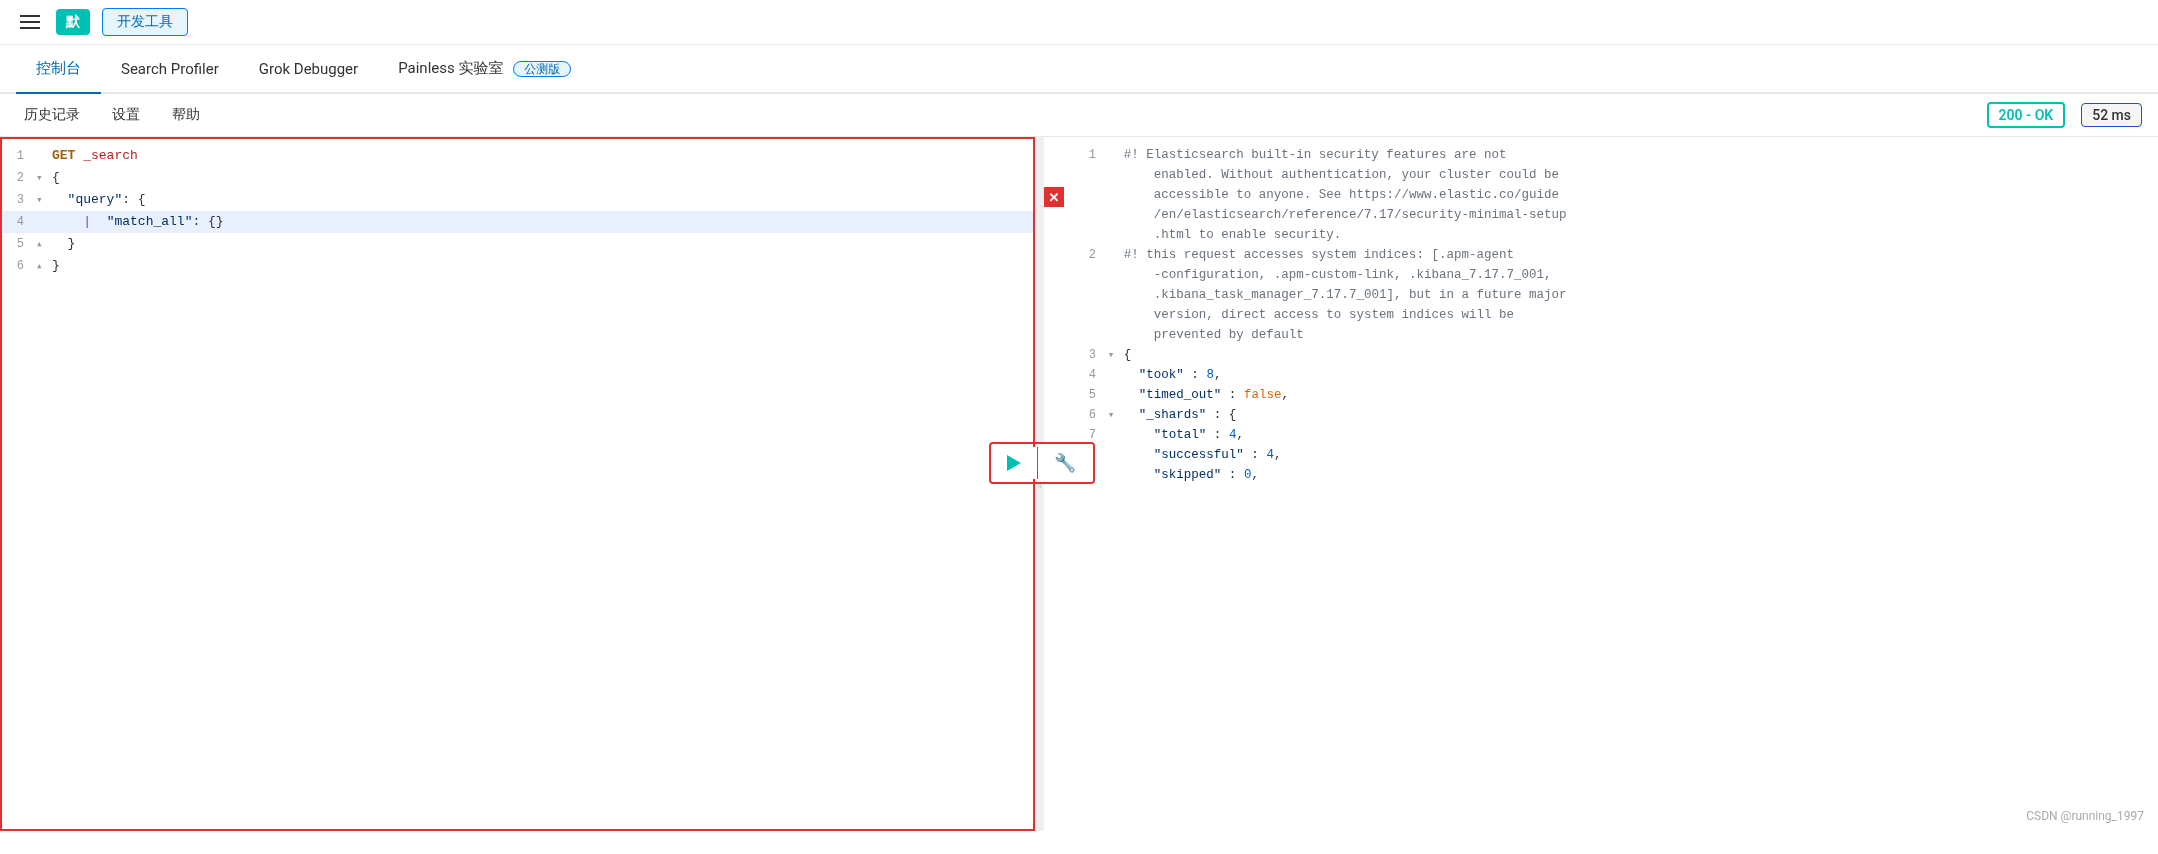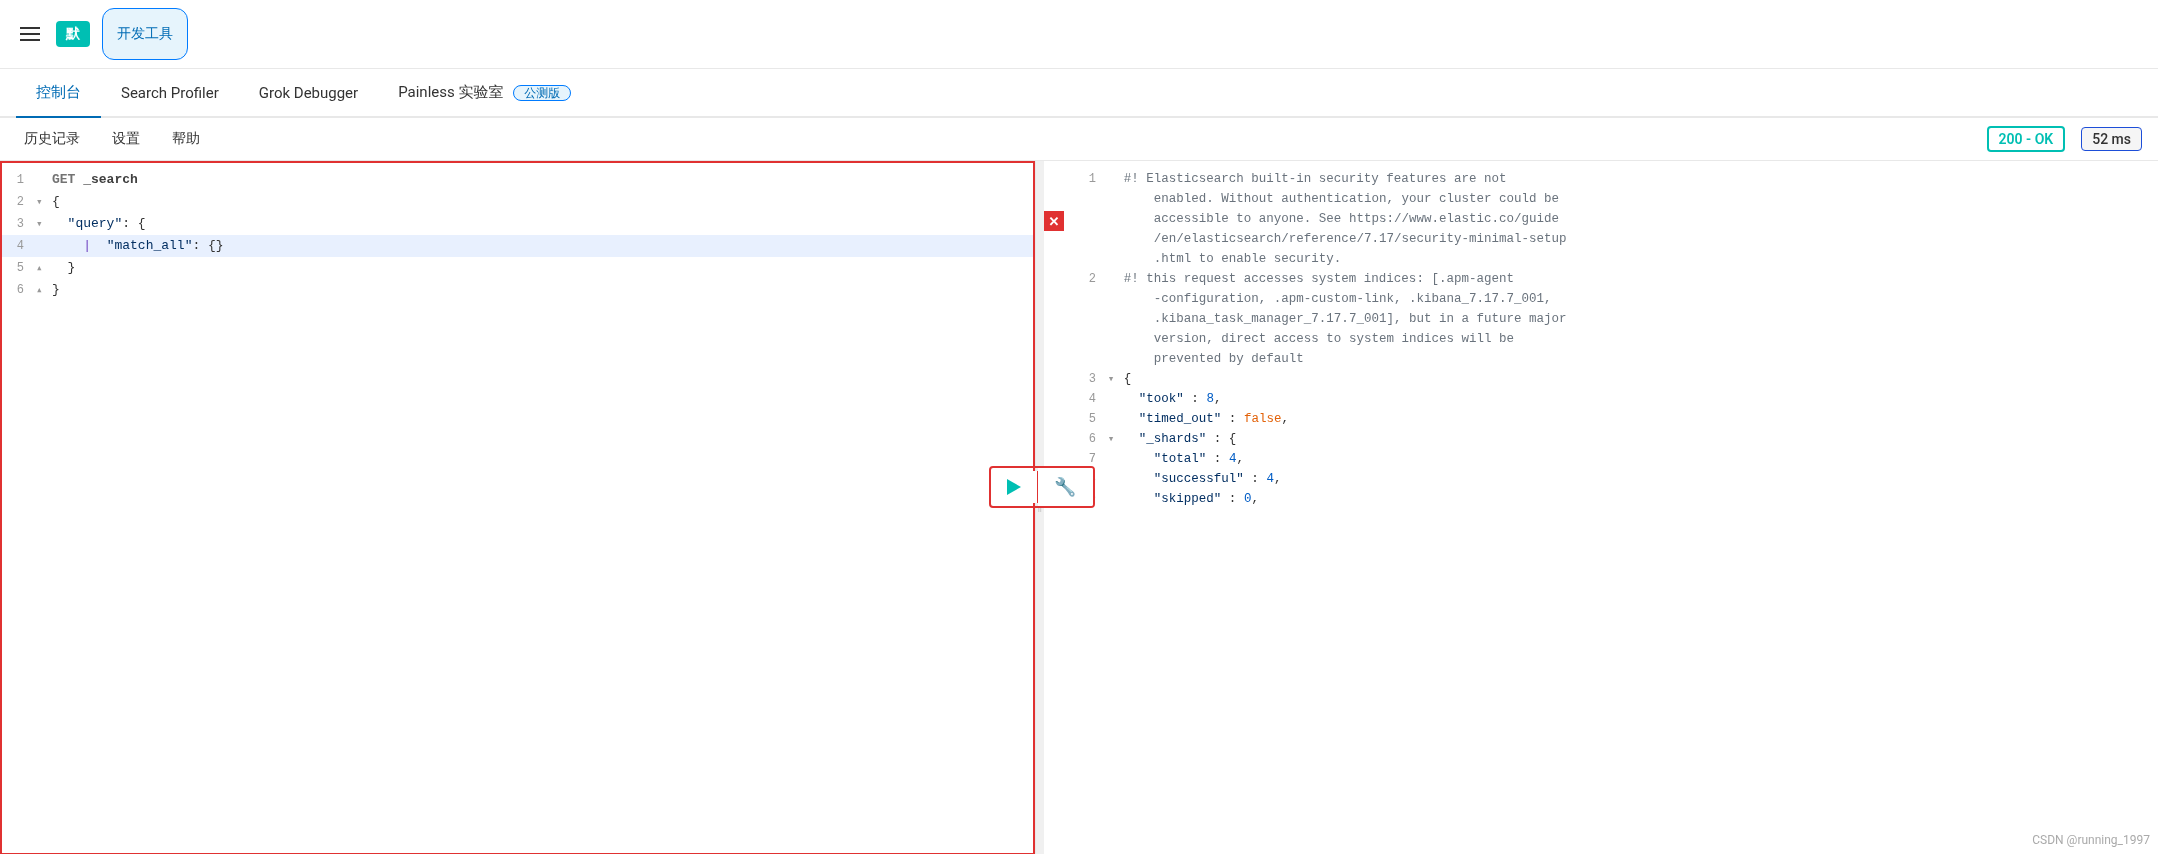--- a/index.html
+++ b/index.html
@@ -41,23 +41,23 @@
       background: #00bfb3;
       color: #fff;
       border-radius: 4px;
       padding: 4px 10px;
       font-size: 14px;
       font-weight: 600;
     }
     .dev-tools-btn {
       background: #e6f4fc;
       border: 1px solid #007bff;
-      border-radius: 12px;
+      border-radius: 4px;
       color: #006bb4;
-      padding: 16px 14px;
+      padding: 4px 14px;
       font-size: 14px;
       cursor: pointer;
     }
 
     
     .nav-tabs {
       display: flex;
       align-items: center;
       padding: 0 16px;
       border-bottom: 2px solid #e8e8e8;
@@ -168,22 +168,22 @@
       min-width: 16px;
       color: #999;
       font-size: 11px;
       line-height: 22px;
     }
     .line-code {
       flex: 1;
       line-height: 22px;
       white-space: pre;
     }
-    .kw-get { color: #737373; font-weight: bold; }
-    .kw-url { color: #404040; font-weight: bold; }
+    .kw-get { color: #a16207; font-weight: bold; }
+    .kw-url { color: #b91c1c; }
     .kw-key { color: #032f62; }
     .kw-brace { color: #333; }
 
     
     .editor-border {
       position: absolute;
       top: 0; left: 0; right: 0; bottom: 0;
       border: 2px solid #e03131;
       pointer-events: none;
     }
@@ -295,21 +295,21 @@
     .out-comment { color: #6a737d; }
     .out-key { color: #032f62; }
     .out-num-val { color: #005cc5; }
     .out-bool { color: #e36209; }
     .out-brace { color: #333; }
 
     
     .watermark {
       position: absolute;
       bottom: 8px;
-      right: 8px;
+      right: 14px;
       font-size: 12px;
       color: #aaa;
     }
   </style>
 </head>
 <body>
 
 <div class="top-bar">
   <button class="hamburger-btn">
     <span></span>

